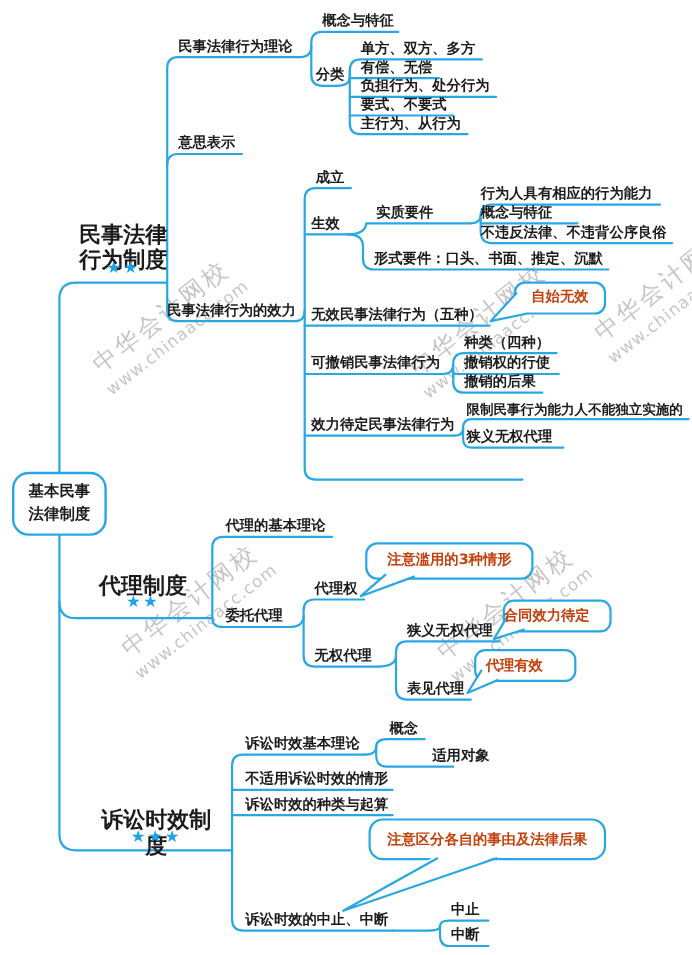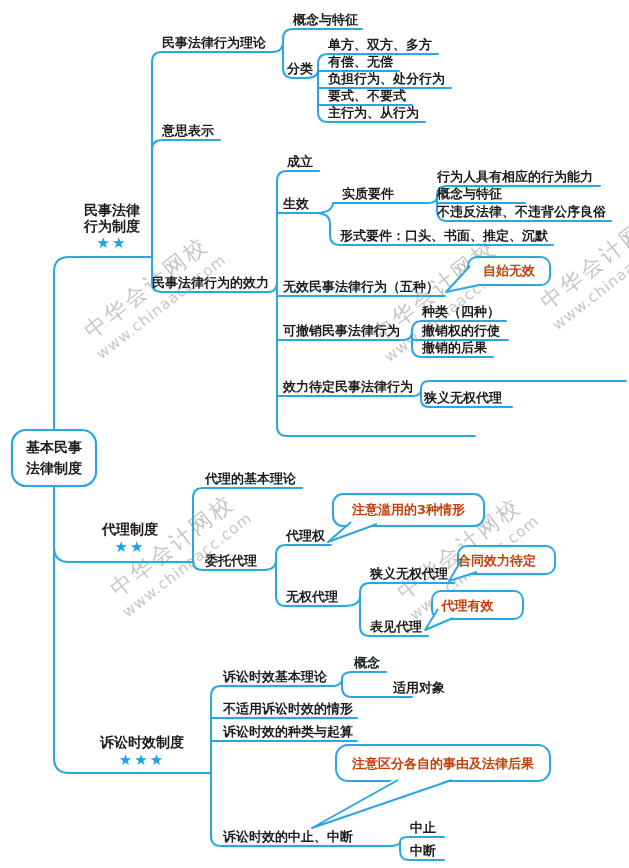--- a/index.html
+++ b/index.html
@@ -2,21 +2,21 @@
 <html><head>
 <meta charset="utf-8">
 <style>
   html,body{margin:0;padding:0;background:#ffffff;}
   .stage{position:relative;width:629px;height:868px;background:#fff;overflow:hidden;
          font-family:"DejaVu Sans","Liberation Sans",sans-serif;}
   .stage svg{position:absolute;left:0;top:0;z-index:2;}
   .lbl{position:absolute;z-index:4;font-size:13px;font-weight:bold;color:#1b1b1b;
        white-space:nowrap;line-height:1.2;}
   .lbl.sm{font-size:12.3px;}
-  .blabel{position:absolute;z-index:4;font-size:14px;font-weight:bold;color:#1b1b1b;
+  .blabel{position:absolute;z-index:4;font-size:20px;font-weight:bold;color:#1b1b1b;
           text-align:center;line-height:1.15;}
   .stars{position:absolute;z-index:4;color:#19a3e8;font-size:15px;letter-spacing:2px;
          text-align:center;line-height:1;}
   .ctext{position:absolute;z-index:4;font-size:13px;font-weight:bold;color:#c2410c;
          text-align:center;white-space:nowrap;line-height:1;}
   .rootbox{position:absolute;z-index:4;display:flex;align-items:center;justify-content:center;
            text-align:center;font-size:14px;font-weight:bold;color:#1b1b1b;line-height:1.5;}
   .wm{position:absolute;z-index:1;transform:translate(-50%,-50%) rotate(-38deg);
       text-align:center;color:#a3a3a3;opacity:.62;pointer-events:none;}
   .wm .wm1{font-size:22px;letter-spacing:3px;font-weight:normal;}
@@ -168,20 +168,21 @@
 
   <div class="lbl" style="left:283px;top:279px;">无效民事法律行为（五种）</div>
   <div class="ctext" style="left:468px;top:264px;width:82px;">自始无效</div>
 
   <div class="lbl" style="left:283px;top:323px;">可撤销民事法律行为</div>
   <div class="lbl" style="left:422px;top:304px;">种类（四种）</div>
   <div class="lbl" style="left:422px;top:323px;">撤销权的行使</div>
   <div class="lbl" style="left:422px;top:340px;">撤销的后果</div>
 
   <div class="lbl" style="left:283px;top:379px;">效力待定民事法律行为</div>
+  <div class="lbl sm" style="left:424px;top:365px;">限制民事行为能力人不能独立实施的</div>
   <div class="lbl" style="left:424px;top:390px;">狭义无权代理</div>
 
 
   <div class="blabel" style="left:88px;top:521px;width:84px;">代理制度</div>
   <div class="stars" style="left:88px;top:540px;width:84px;">★★</div>
 
   <div class="lbl" style="left:205px;top:471px;">代理的基本理论</div>
   <div class="lbl" style="left:205px;top:553px;">委托代理</div>
   <div class="lbl" style="left:286px;top:528px;">代理权</div>
   <div class="ctext" style="left:333px;top:503px;width:151px;">注意滥用的3种情形</div>

